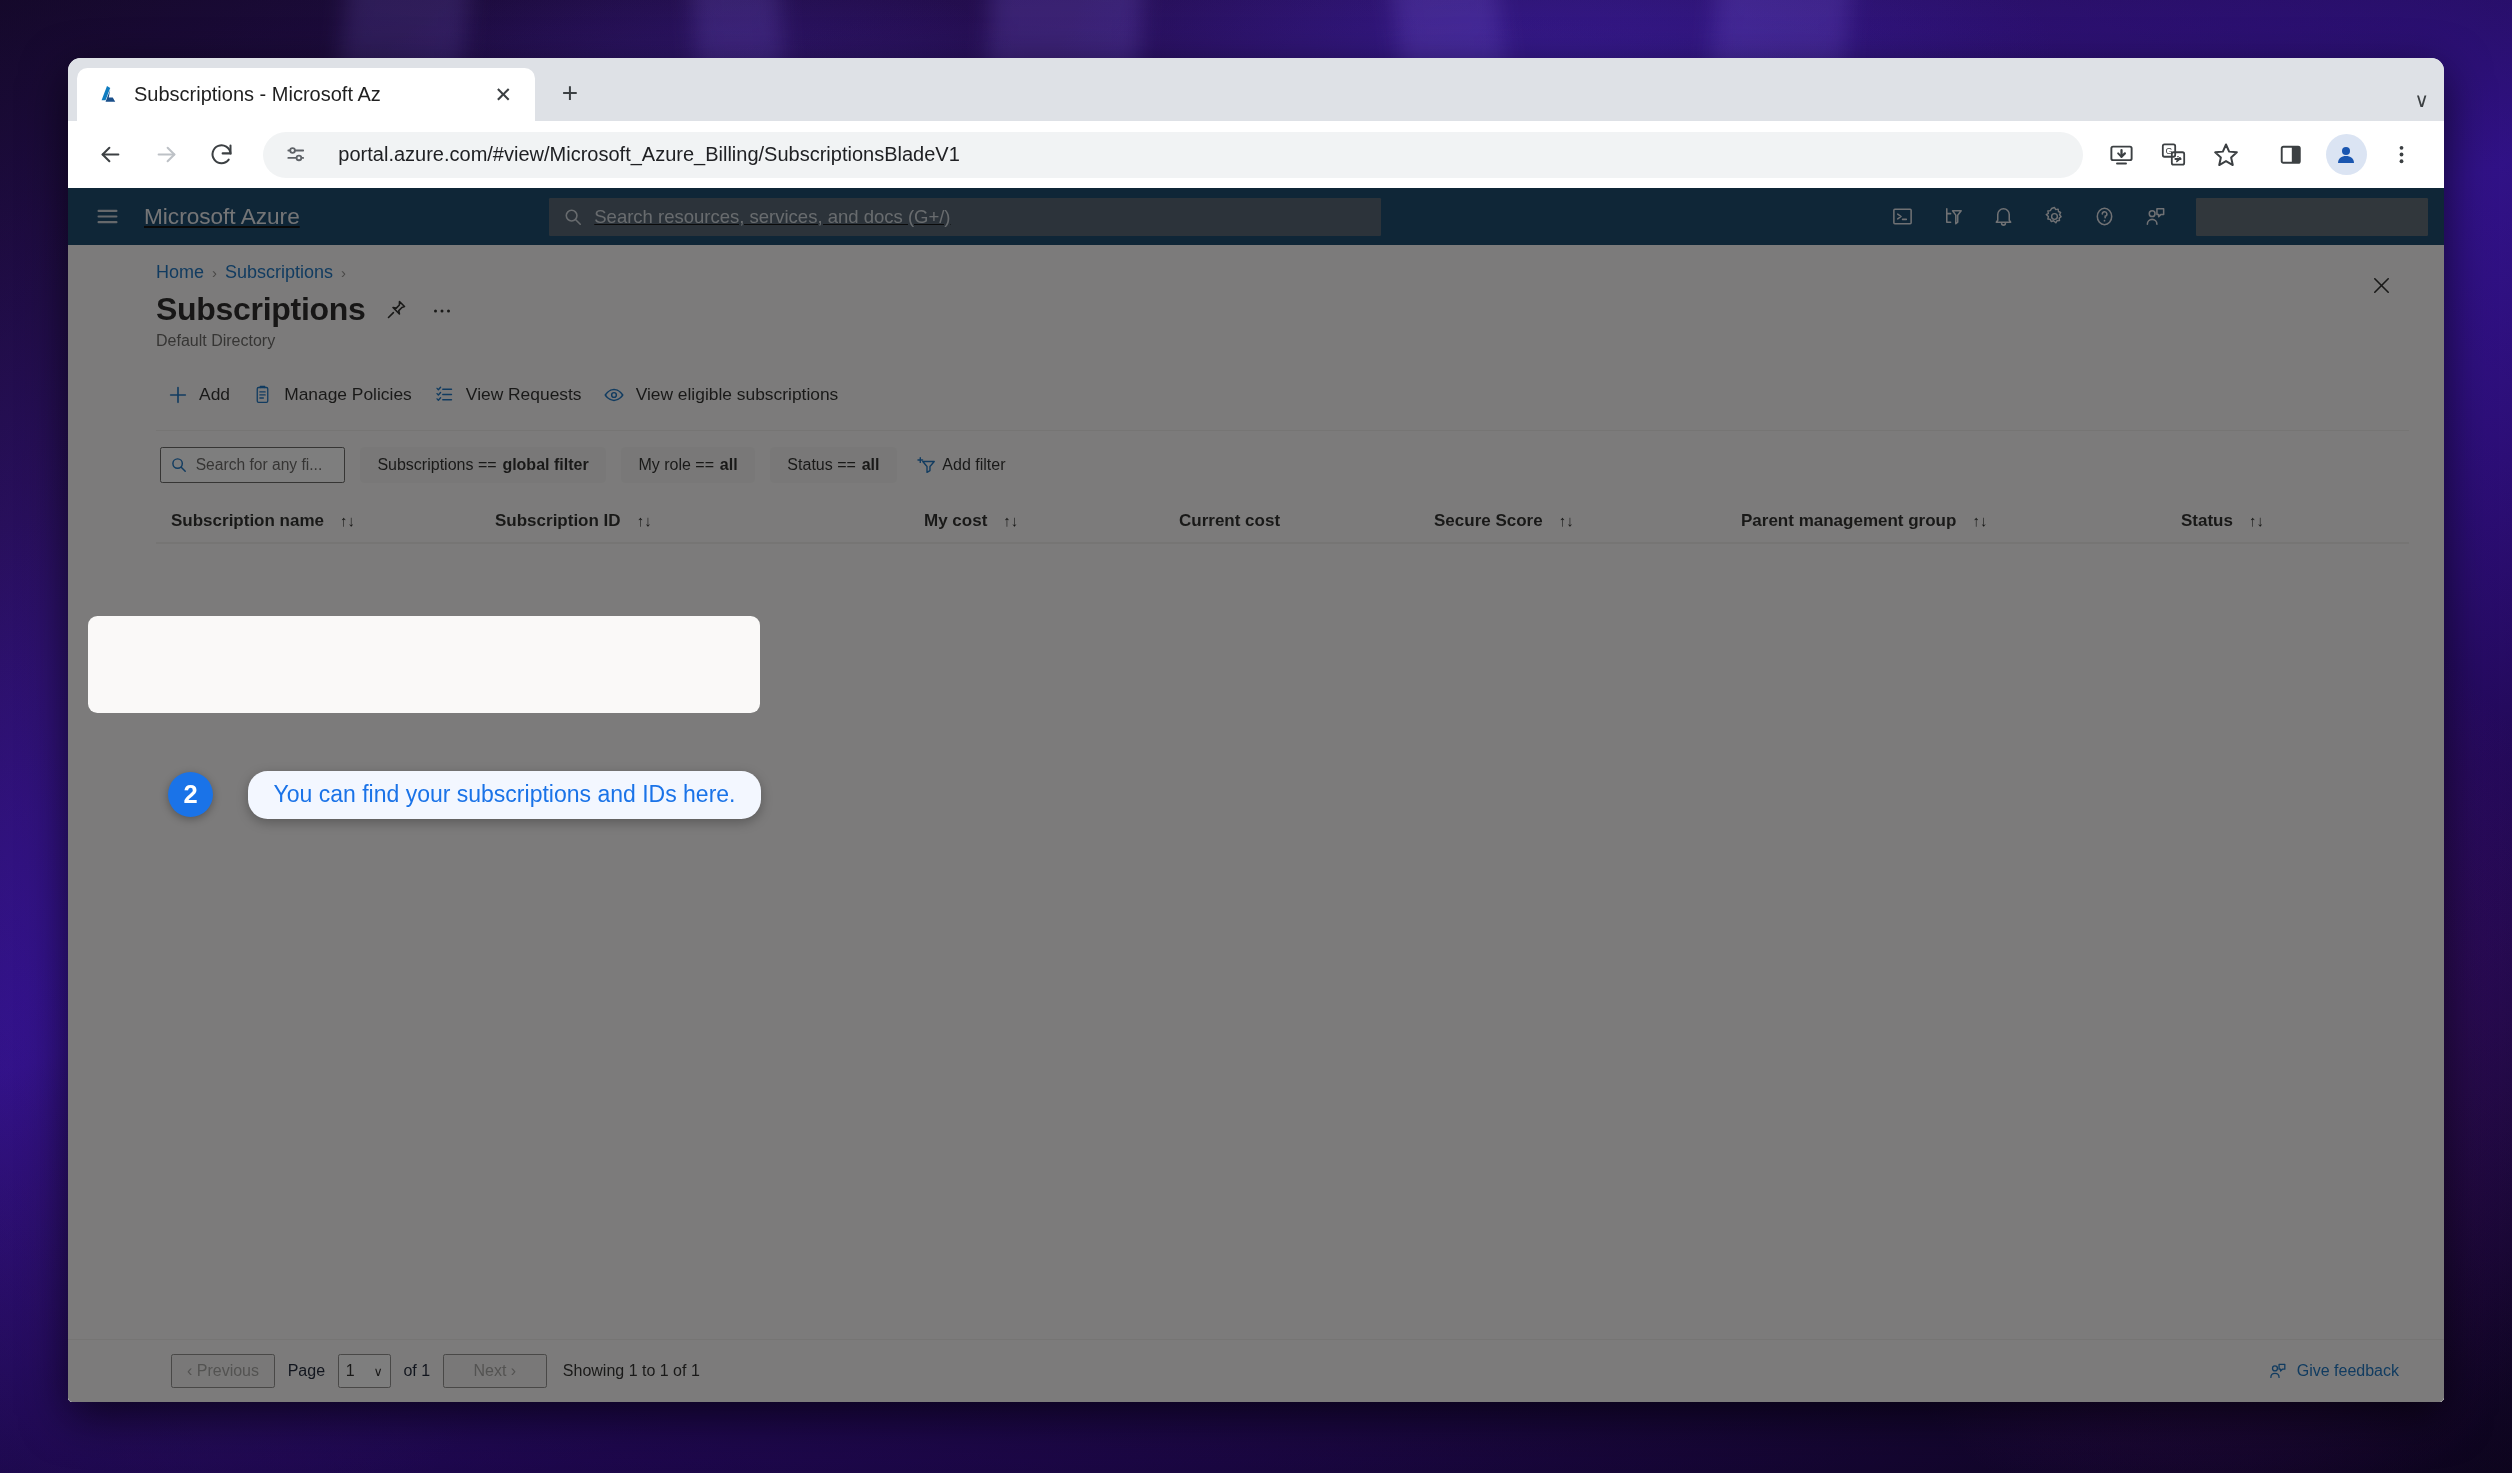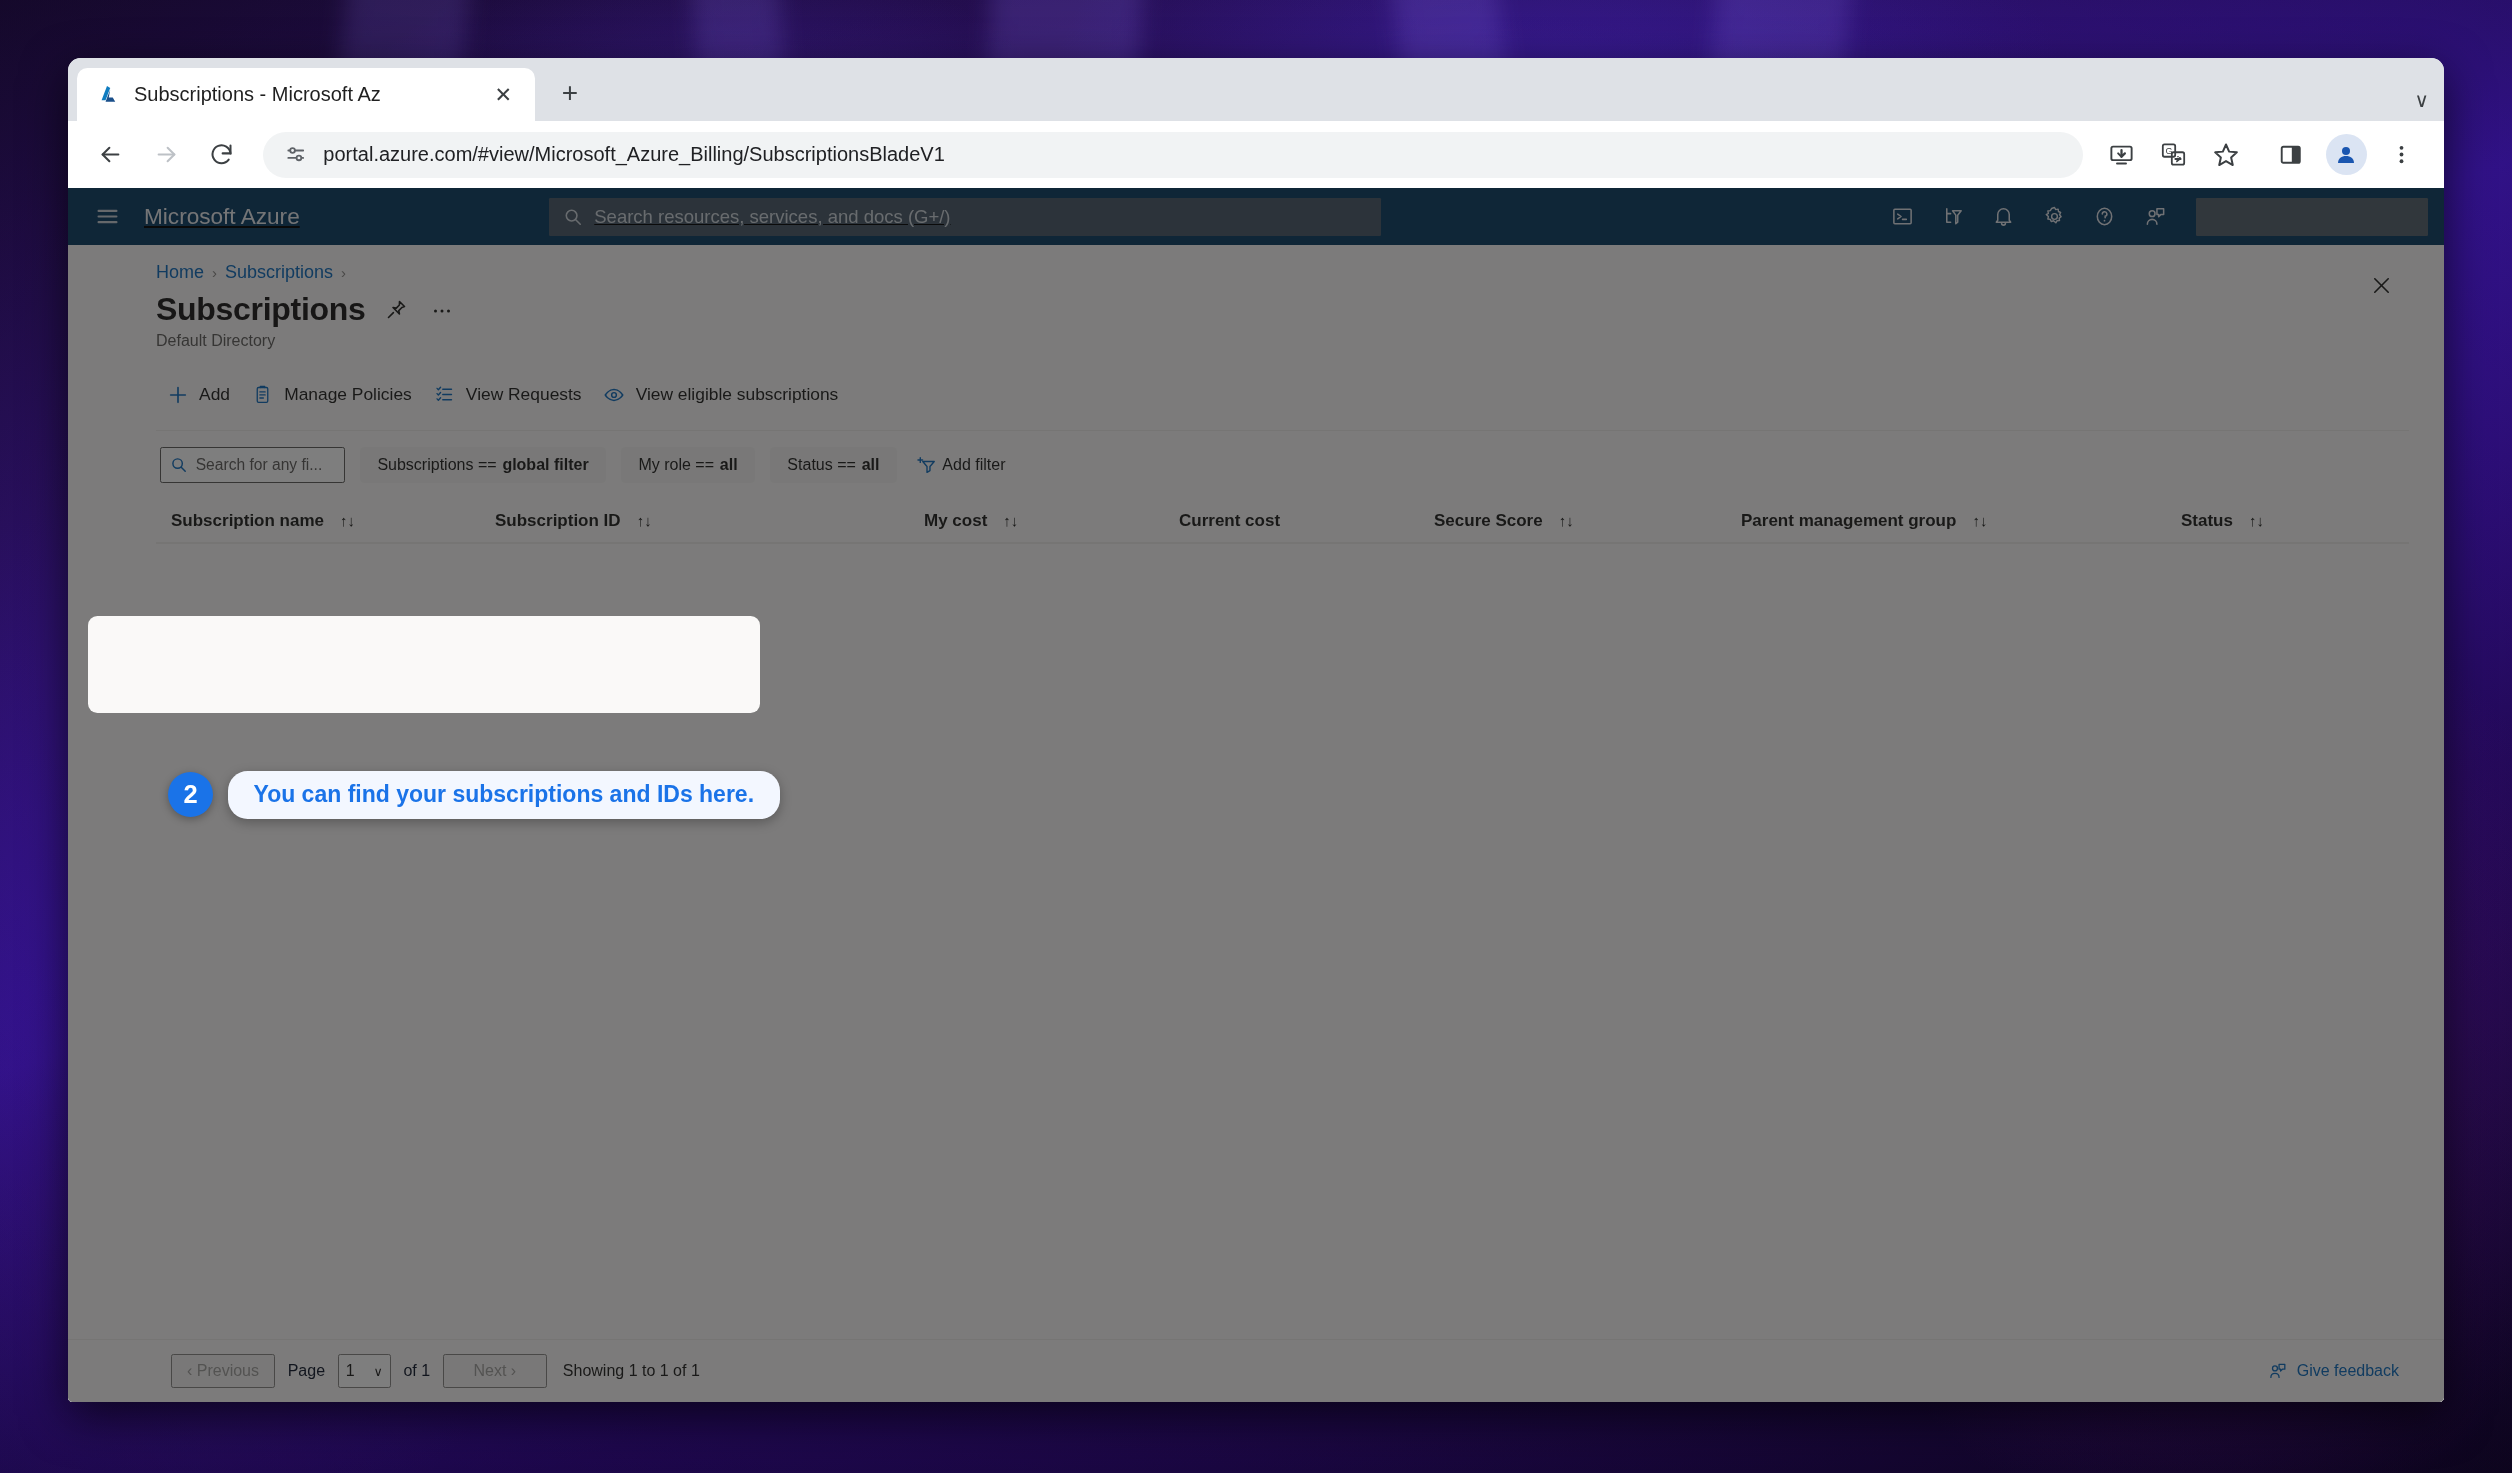--- a/index.html
+++ b/index.html
@@ -101,21 +101,21 @@
     color: #3c4043;
   }
   .nav-btn.disabled { color: #bdc1c6; }
   #omnibox {
     flex: 1;
     height: 46px;
     background: #f1f3f4;
     border-radius: 23px;
     display: flex; align-items: center;
     padding: 0 19.7px;
-    gap: 15px;
+    gap: 30px;
     margin: 0 10.4px;
     text-align: center;
   }
   #omnibox .url {
     font-size: 20px; color: #202124;
     white-space: nowrap;
   }
   .tb-icon {
     width: 46px; height: 46px; flex: none;
     display: flex; align-items: center; justify-content: center;
@@ -337,23 +337,24 @@
     width: 45px; height: 45px; border-radius: 50%;
     background: #1a73e8;
     display: flex; align-items: center; justify-content: center;
     color: #ffffff; font-size: 25.5px; font-weight: 700;
     box-shadow: 0 2.3px 8px rgba(0,0,0,0.3);
   }
   #callout-bubble {
     background: #f3f7ff;
     border-radius: 19.7px;
     padding: 10.4px 25.5px;
-    font-size: 23px; font-weight: 700; color: #1a73e8;
+    font-size: 23px; font-weight: 400; color: #1a73e8;
     white-space: nowrap;
     box-shadow: 0 3.5px 11.6px rgba(0,0,0,0.28);
+    margin-left: 20px;
   }
 </style>
 </head>
 <body>
 
 <div id="desktop">
   <div class="ray" style="left:359px;  width:122px; height:1101px; transform:rotate(6deg);"></div>
   <div class="ray" style="left:684px; width:87px; height:985px; transform:rotate(-4deg);"></div>
   <div class="ray" style="left:997px; width:151px; height:1217px; transform:rotate(3deg);"></div>
   <div class="ray" style="left:1379px; width:104px; height:1043px; transform:rotate(-7deg);"></div>

